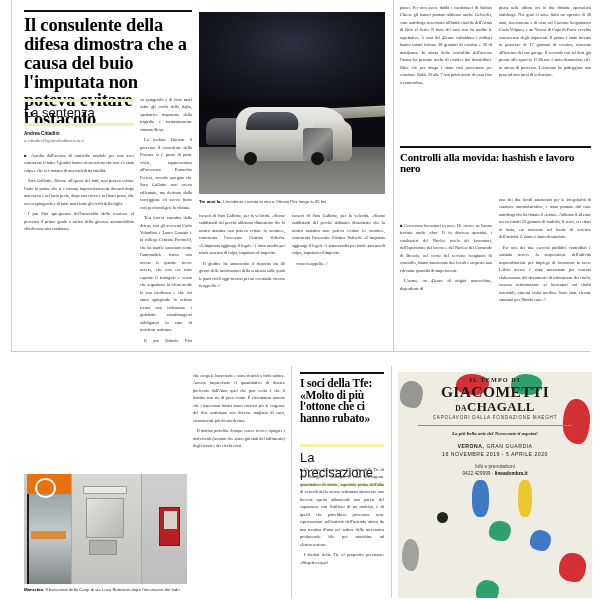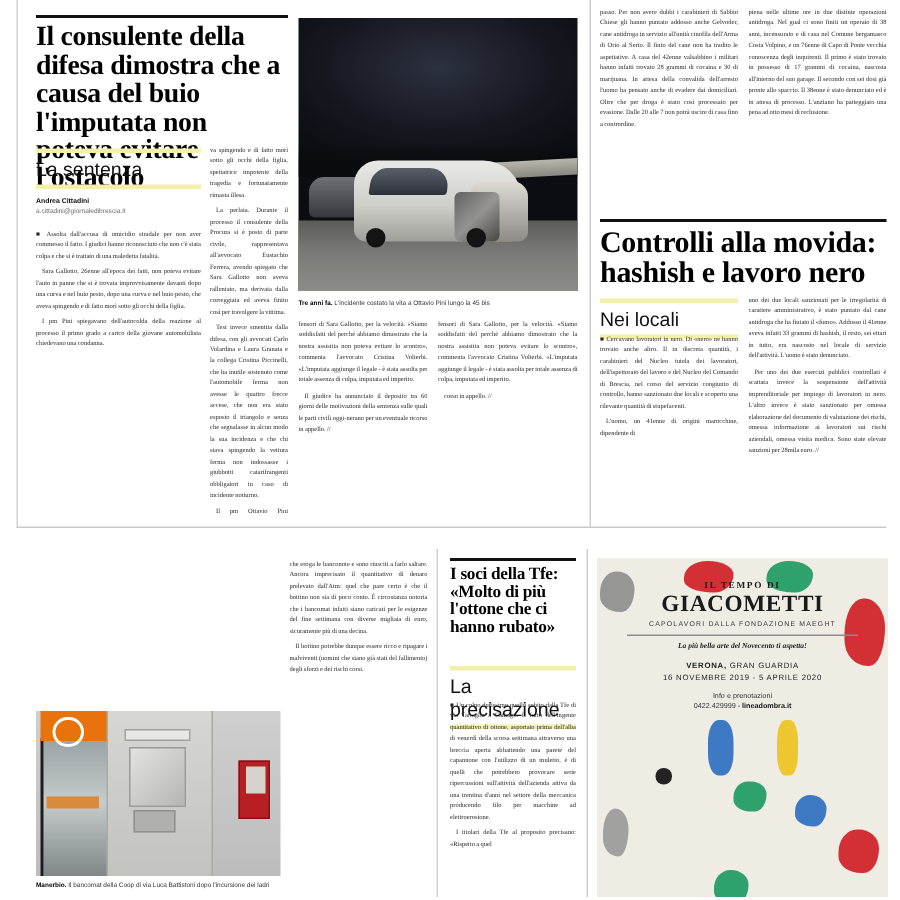--- a/index.html
+++ b/index.html
@@ -15,21 +15,21 @@
   .rule-thick{border-top:2px solid #111;}
   .yellowbar{height:3px;background:#f3f0a8;margin:3px 0;}
 
   
   .headline{
     font-family:"Liberation Serif", serif;
     font-weight:700;line-height:1.02;color:#000;
     letter-spacing:-.2px;
   }
   .h-main{font-size:18.5px;}
-  .h-mid{font-size:20px;}
+  .h-mid{font-size:11px;}
   .h-small{font-size:11.5px;}
 
   .kicker{
     font-family:"Liberation Sans", sans-serif;
     font-weight:400;font-size:13px;color:#111;
     margin:2px 0 1px 0;
   }
   .byline-name{
     font-family:"Liberation Sans", sans-serif;
     font-weight:700;font-size:4.6px;color:#111;line-height:1.5;
@@ -134,21 +134,21 @@
   .atm-sign{position:absolute;left:36%;top:11%;width:26%;height:5%;background:#e7e7e4;border:1px solid #a0a09c;}
   .atm-red{position:absolute;right:4%;top:30%;width:12%;height:34%;background:#b81f22;border:1px solid #7d1416;}
   .atm-redin{position:absolute;right:6%;top:34%;width:8%;height:16%;background:#d6d3cc;}
 
   
   .ad{
     position:absolute;background:#efece4;overflow:hidden;
     font-family:"Liberation Serif", serif;text-align:center;color:#1a1a1a;
   }
   .blob{position:absolute;border-radius:48% 52% 40% 60%/55% 45% 60% 40%;opacity:.92;}
-  .ad-inner{position:relative;z-index:3;padding:15px 4px 0 4px;}
+  .ad-inner{position:relative;z-index:3;padding:4px 4px 0 4px;}
   .ad-top{
     font-family:"Liberation Serif", serif;font-weight:700;
     font-size:6.2px;letter-spacing:1.1px;margin-bottom:1px;
   }
   .ad-l1{font-weight:700;font-size:15.5px;letter-spacing:.4px;line-height:1;}
   .ad-l2{font-weight:700;font-size:13px;letter-spacing:.3px;line-height:1.05;}
   .ad-l2 .sm,.ad-l3 .sm{font-size:7.5px;letter-spacing:.5px;}
   .ad-l3{font-weight:700;font-size:13px;letter-spacing:.3px;line-height:1.05;}
   .ad-sub{
     font-family:"Liberation Sans", sans-serif;
@@ -235,25 +235,20 @@
   </div>
   <div class="body" style="position:absolute;left:499px;top:4px;width:92px;height:130px;overflow:hidden;">
     <p>piena nelle ultime ore in due distinte operazioni antidroga. Nel gual ci sono finiti un operaio di 38 anni, incensurato e di casa nel Comune bergamasco Costa Volpino, e un 76enne di Capo di Ponte vecchia conoscenza degli inquirenti. Il primo è stato trovato in possesso di 17 grammi di cocaina, nascosta all'interno del suo garage. Il secondo con sei dosi già pronte allo spaccio. Il 38enne è stato denunciato ed è in attesa di processo. L'anziano ha patteggiato una pena ad otto mesi di reclusione.</p>
   </div>
 
   <div style="position:absolute;left:400px;top:146px;width:191px;">
     <div class="rule-thick"></div>
     <h2 class="headline h-mid" style="margin:4px 0 0 0;">Controlli alla movida: hashish e lavoro nero</h2>
   </div>
 
-  <div style="position:absolute;left:400px;top:196px;width:92px;">
-    <div class="yellowbar"></div>
-    <div class="kicker">Nei locali</div>
-    <div class="yellowbar"></div>
-  </div>
 
   <div class="body" style="position:absolute;left:400px;top:222px;width:92px;height:122px;overflow:hidden;">
     <p>■ Cercavano lavoratori in nero. Di «nero» ne hanno trovato anche altro. Il in discreta quantità, i carabinieri del Nucleo tutela dei lavoratori, dell'ispettorato del lavoro e del Nucleo del Comando di Brescia, nel corso del servizio congiunto di controllo, hanno sanzionato due locali e scoperto una rilevante quantità di stupefacenti.</p>
     <p class="ind">L'uomo, un 41enne di origini marocchine, dipendente di</p>
   </div>
 
   <div class="body" style="position:absolute;left:499px;top:196px;width:92px;height:148px;overflow:hidden;">
     <p>uno dei due locali sanzionati per le irregolarità di carattere amministrativo, è stato puntato dal cane antidroga che ha fiutato il «fumo». Addosso il 41enne aveva infatti 33 grammi di hashish, il resto, sei ettari in tutto, era nascosto nel locale di servizio dell'attività. L'uomo è stato denunciato.</p>
     <p class="ind">Per uno dei due esercizi pubblici controllati è scattata invece la sospensione dell'attività imprenditoriale per impiego di lavoratori in nero. L'altro invece è stato sanzionato per omessa elaborazione del documento di valutazione dei rischi, omessa informazione ai lavoratori sui rischi aziendali, omessa visita medica. Sono state elevate sanzioni per 28mila euro. //</p>
   </div>
@@ -315,20 +310,23 @@
     <div class="blob" style="left:47%;top:66%;width:11%;height:9%;background:#1e9a63;"></div>
     <div class="blob" style="left:68%;top:70%;width:11%;height:9%;background:#2f6fc0;"></div>
     <div class="blob" style="left:20%;top:62%;width:6%;height:5%;background:#111;border-radius:50%;"></div>
     <div class="blob" style="right:3%;top:80%;width:14%;height:13%;background:#cf2026;"></div>
     <div class="blob" style="left:2%;top:74%;width:9%;height:14%;background:#9a9a9a;"></div>
     <div class="blob" style="left:40%;top:92%;width:12%;height:10%;background:#1e9a63;"></div>
 
     <div class="ad-inner">
       <div class="ad-top">IL TEMPO DI</div>
       <div class="ad-l1">GIACOMETTI</div>
+      <div class="ad-l2">
+        <span class="sm">DA</span><span>CHAGALL</span>
+      </div>
       <div class="ad-sub">CAPOLAVORI DALLA FONDAZIONE MAEGHT</div>
       <div class="ad-hr"></div>
       <div class="ad-claim">La più bella arte del Novecento ti aspetta!</div>
       <div class="ad-venue">
         <b>VERONA,</b><span> GRAN GUARDIA</span>
         <div>16 NOVEMBRE 2019 - 5 APRILE 2020</div>
       </div>
       <div class="ad-info">
         <div>Info e prenotazioni</div>
         <div>

